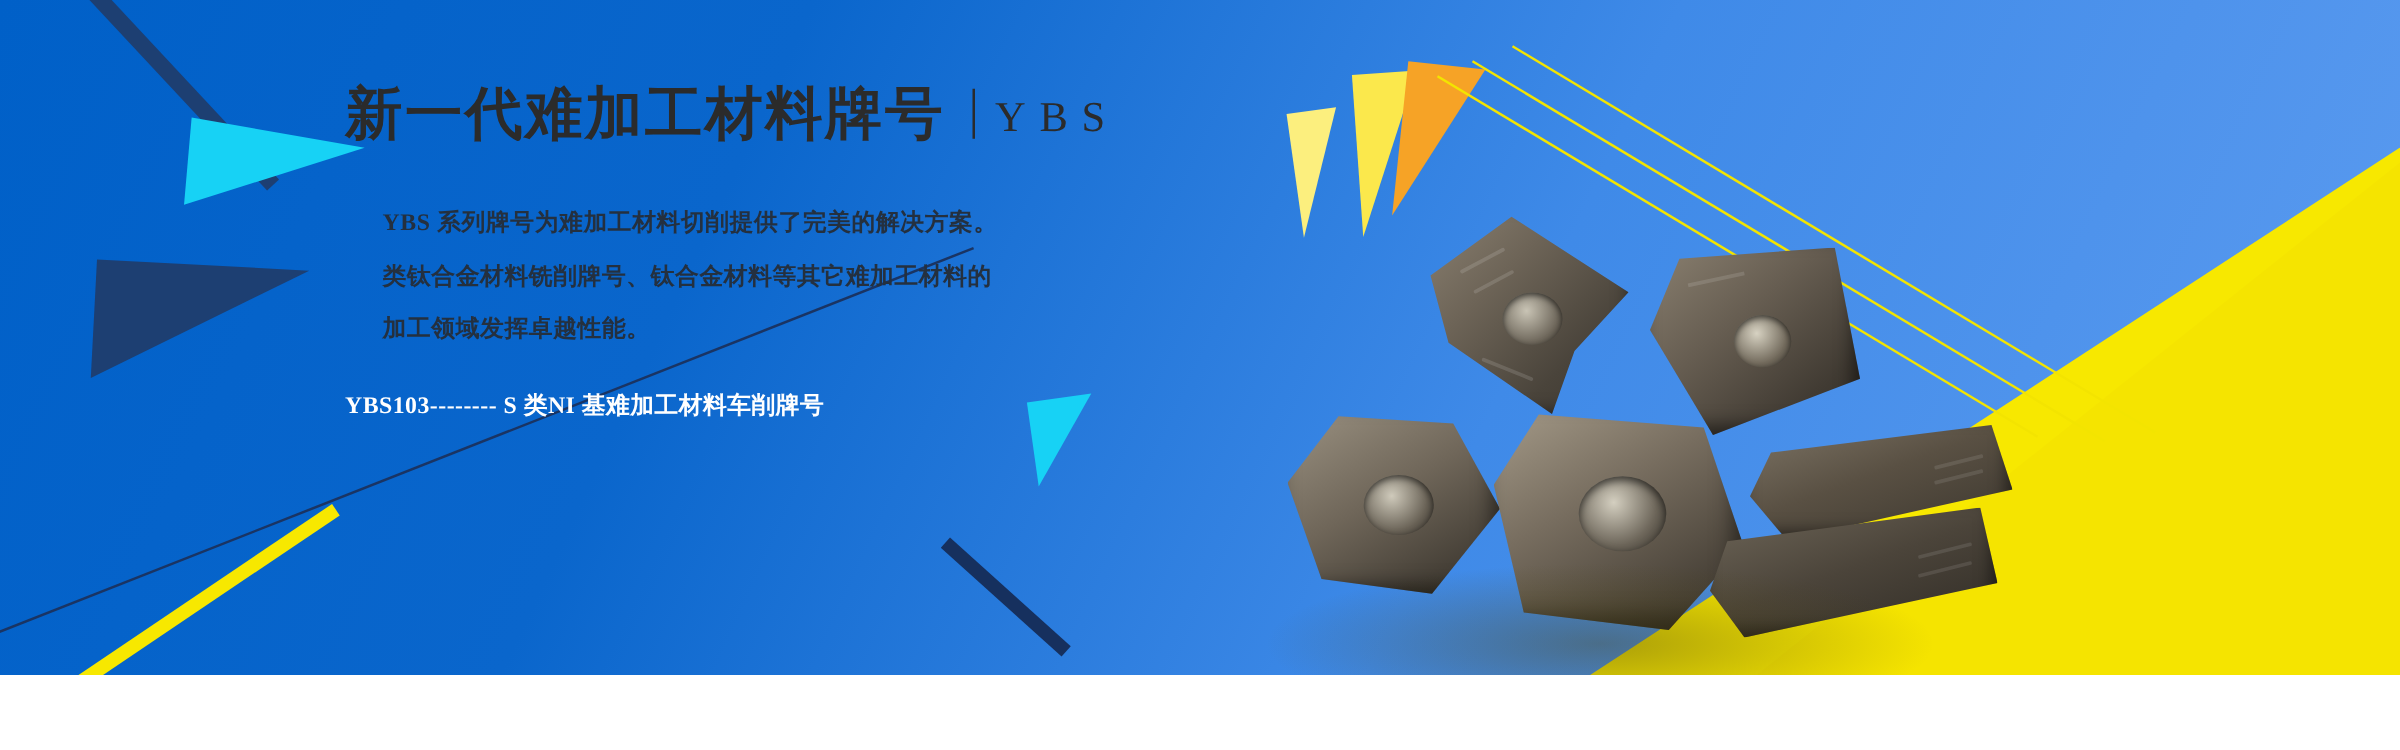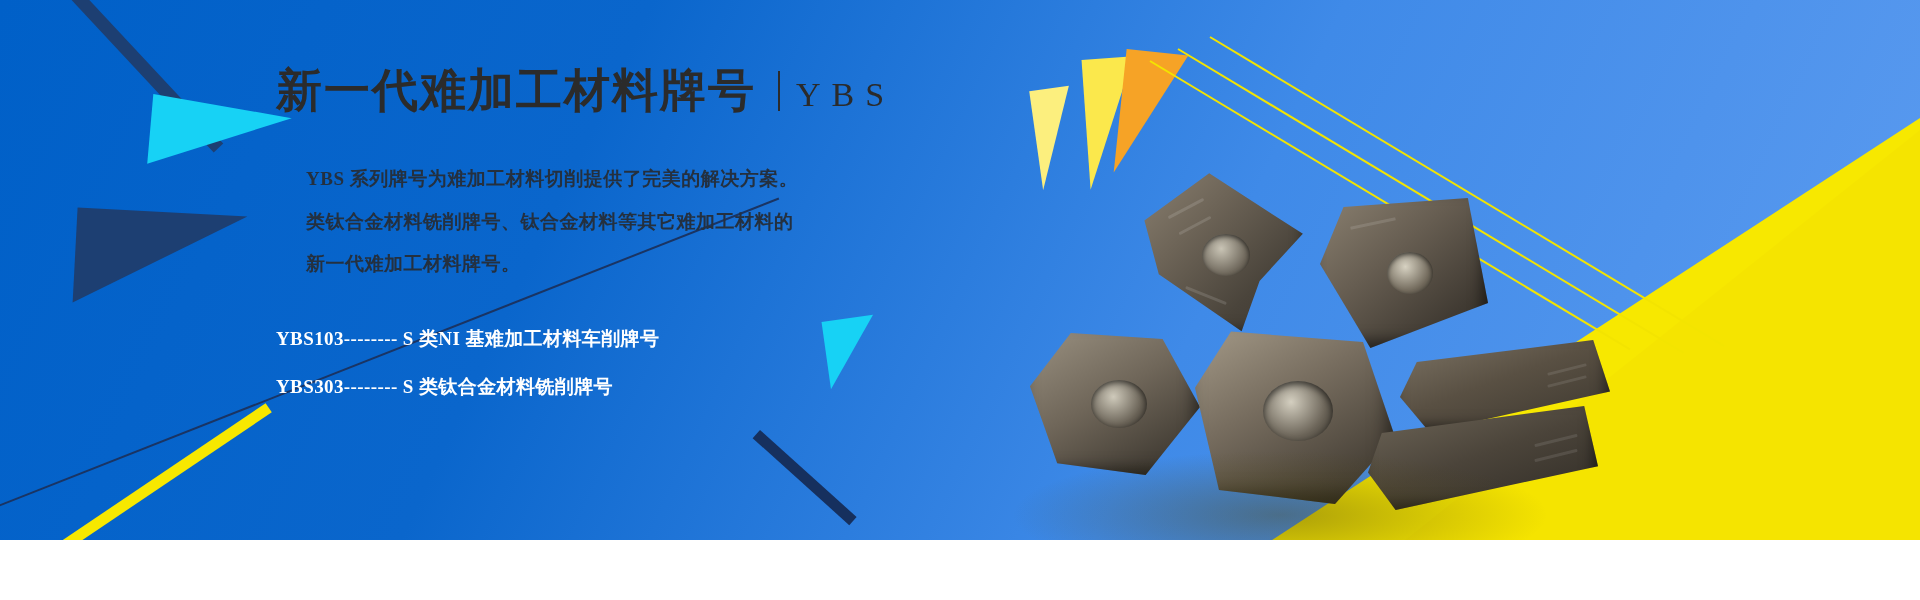--- a/index.html
+++ b/index.html
@@ -130,21 +130,21 @@
 
   .para{position:absolute;left:0;top:165px;margin-left:30px;}
   .para p{
     margin:0 0 14px 0;
     font-size:19px;font-weight:700;color:#24303f;
     letter-spacing:.5px;line-height:1.5;
   }
 
   .grades{position:absolute;left:0;top:308px;}
   .grades p{
-    margin:18px 0 22px 0;
+    margin:4px 0 22px 0;
     font-size:19px;font-weight:700;color:#ffffff;
     letter-spacing:.4px;line-height:1.35;
   }
 
   
   .inserts{position:absolute;left:1000px;top:150px;width:560px;height:420px;z-index:5;}
   .ins{position:absolute;}
 
   .shadow{
     position:absolute;z-index:4;
@@ -296,22 +296,21 @@
 
     <div class="title-row">
       <span class="title-main">新一代难加工材料牌号</span>
       <span class="title-divider"></span>
       <span class="title-sub">YBS</span>
     </div>
 
     <div class="para">
       <p>YBS 系列牌号为难加工材料切削提供了完美的解决方案。</p>
       <p>类钛合金材料铣削牌号、钛合金材料等其它难加工材料的</p>
-      <p>新一代难加工材料牌号。</p>
+      <p>加工领域发挥卓越性能。</p>
     </div>
 
     <div class="grades">
       <p>YBS103-------- S 类NI 基难加工材料车削牌号</p>
-      <p>YBS303-------- S 类钛合金材料铣削牌号</p>
     </div>
 
   </div>
 </div>
 
 </body></html>

